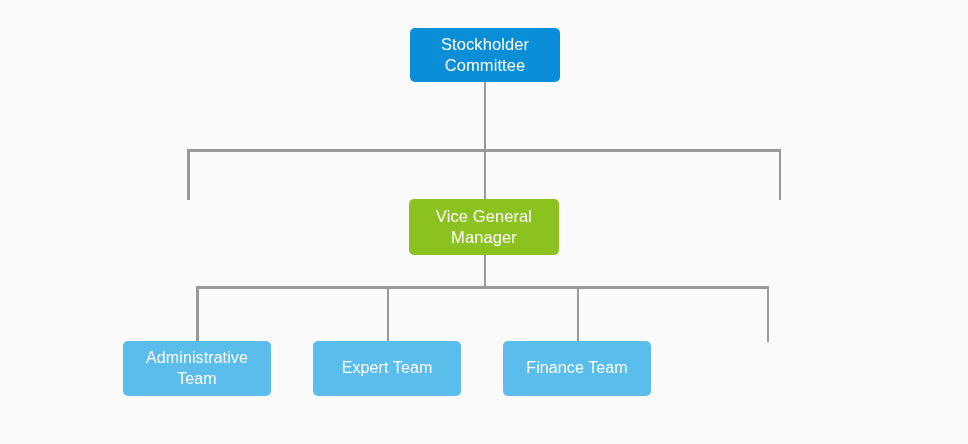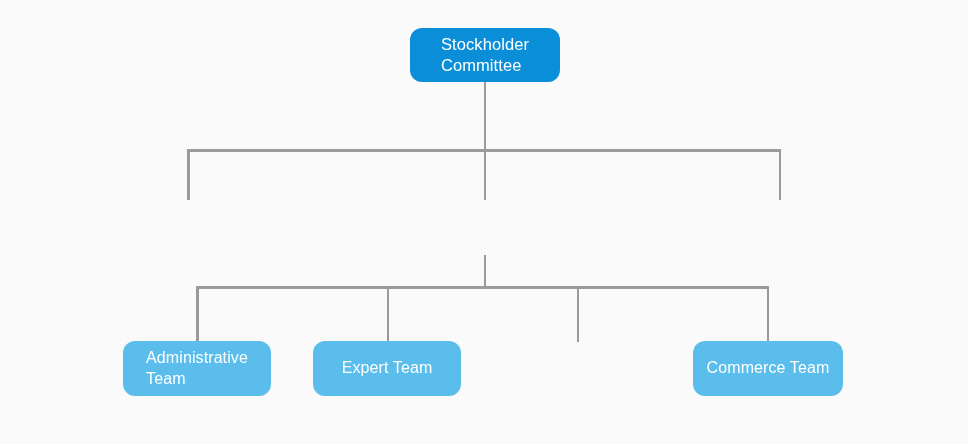--- a/index.html
+++ b/index.html
@@ -24,26 +24,26 @@
   
   .connector {
     position: absolute;
     background: #9a9a9a;
   }
 
   
   .node {
     position: absolute;
     box-sizing: border-box;
-    border-radius: 12px;
+    border-radius: 5px;
     color: #ffffff;
     display: flex;
     align-items: center;
     justify-content: center;
-    text-align: left;
+    text-align: center;
     line-height: 1.28;
     letter-spacing: 0.1px;
     padding: 2px 6px;
     white-space: pre-line;
     user-select: none;
   }
   .node.level-1 {
     background: #0b8ed8;
     font-size: 16.5px;
   }
@@ -80,23 +80,25 @@
   <div class="connector" style="left:386.5px; top:286px; width:2.5px; height:56px;"></div>
 
   <div class="connector" style="left:576.5px; top:286px; width:2.5px; height:56px;"></div>
 
   <div class="connector" style="left:766.5px; top:286px; width:2.5px; height:56px;"></div>
 
   <div class="node level-1" style="left:410px; top:28px; width:150px; height:54px;">Stockholder
 Committee</div>
 
 
+  <div class="node level-2" style="left:409px; top:199px; width:150px; height:56px;">Vice General
+Manager</div>
 
 
   <div class="node level-3" style="left:123px; top:341px; width:148px; height:55px;">Administrative
 Team</div>
 
   <div class="node level-3" style="left:313px; top:341px; width:148px; height:55px;">Expert Team</div>
 
+  <div class="node level-3" style="left:503px; top:341px; width:148px; height:55px;">Finance Team</div>
 
-  <div class="node level-3" style="left:693px; top:341px; width:150px; height:55px;">Commerce Team</div>
 
 </div>
 
 </body></html>

